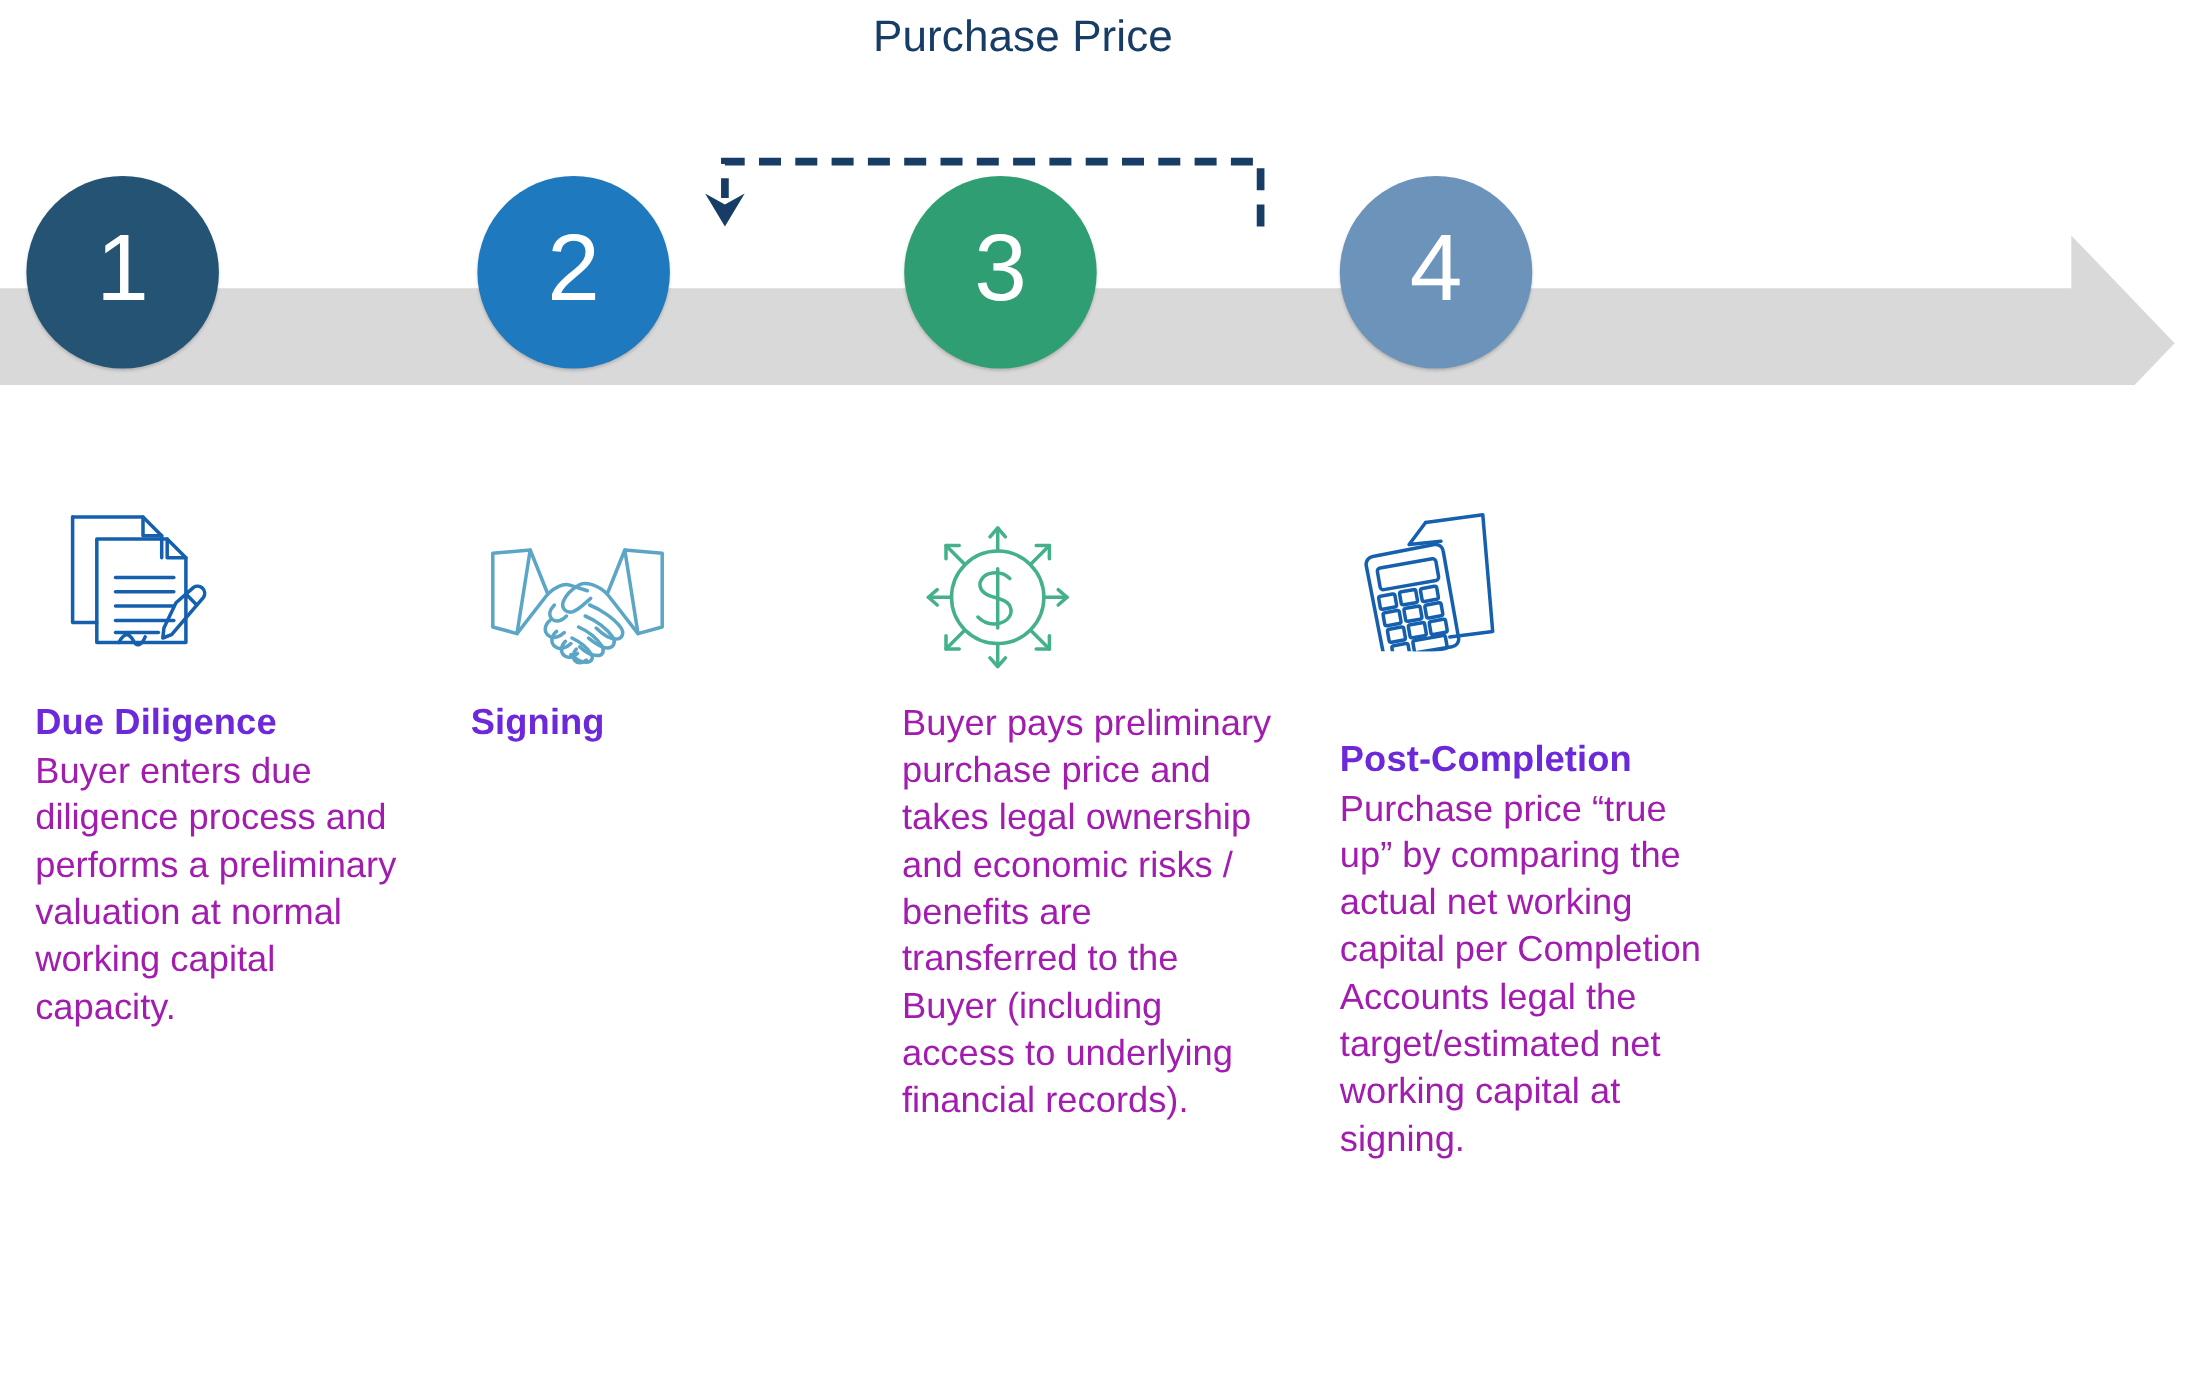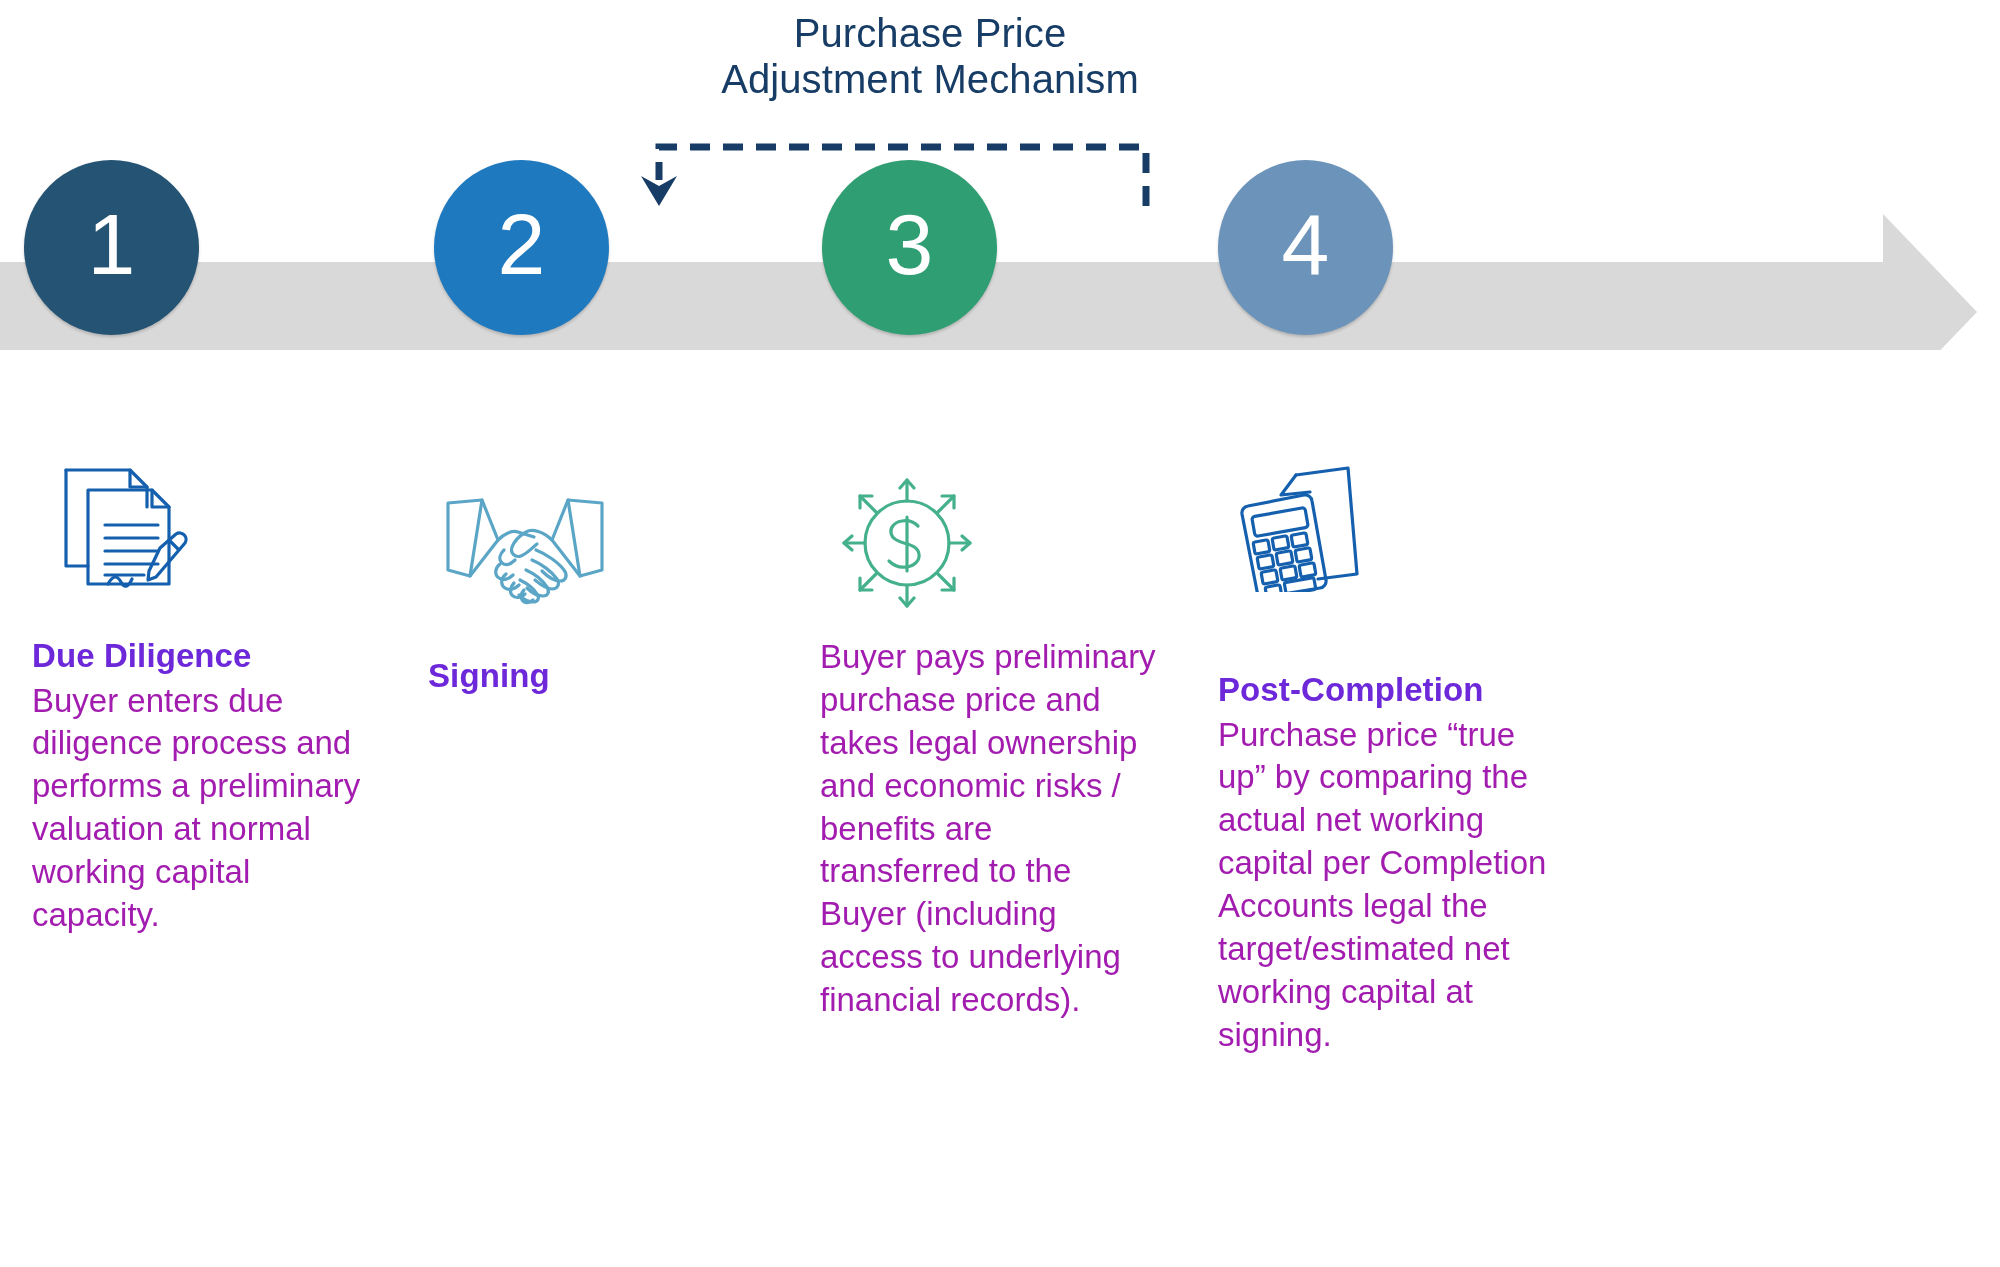--- a/index.html
+++ b/index.html
@@ -69,32 +69,31 @@
   }
   .col p{
     margin:0;
     font-size:33px;
     font-weight:400;
     color:#a21caf;
     line-height:1.30;
     letter-spacing:0px;
   }
   .col1{left:32px; width:330px;}
-  .col2{left:428px;width:330px;margin-top:20px;}
+  .col2{left:428px;width:330px;}
   .col3{left:820px;width:340px;}
   .col4{left:1218px;width:345px;margin-top:34px;}
 </style>
 </head>
 <body>
 
 <div class="stage">
 
   <div class="title">
     <span>Purchase Price</span>
-    <span>Adjustment Mechanism</span>
   </div>
 
   <svg class="timeline" viewBox="0 0 2000 200" preserveAspectRatio="none">
     <path d="M 0 112 L 1883 112 L 1883 64 L 1977 162 L 1883 260 L 1883 212 L 0 212 Z" fill="#d9d9d9"></path>
   </svg>
 
   <svg class="connector" viewBox="0 0 2000 360">
     <g stroke="#173d66" stroke-width="7" fill="none" stroke-dasharray="20 13" stroke-linecap="butt">
       <path d="M 1146 206 L 1146 147 L 659 147 L 659 180"></path>
     </g>

